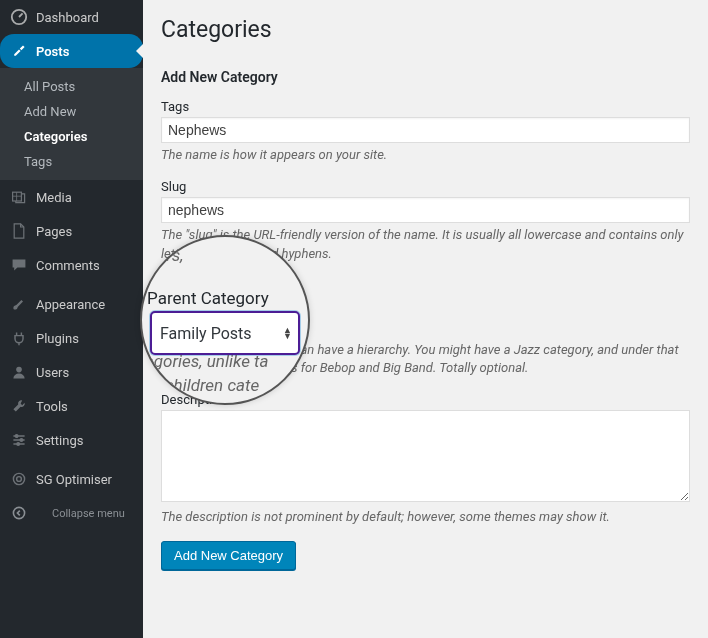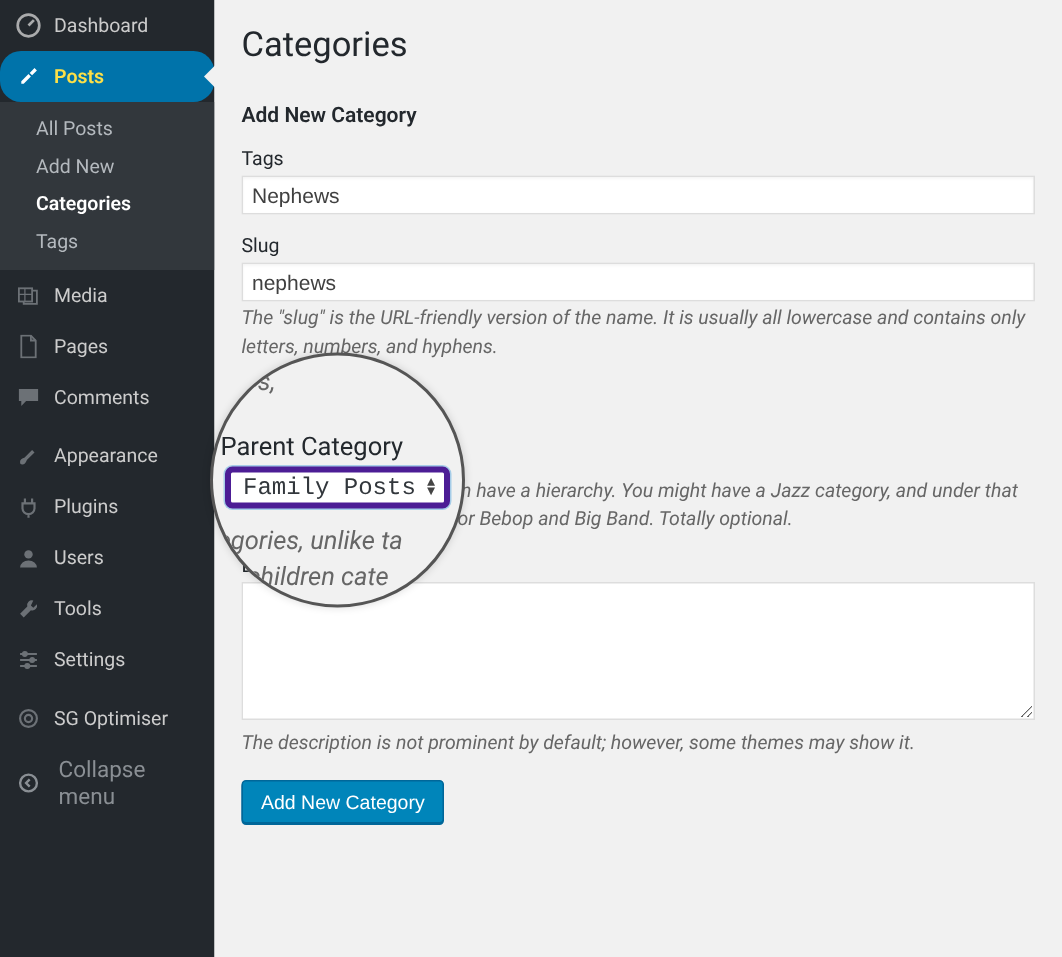--- a/index.html
+++ b/index.html
@@ -42,21 +42,21 @@
     display: flex;
     align-items: center;
     justify-content: center;
     opacity: 0.6;
     flex-shrink: 0;
   }
   .menu-item.top { font-weight: 400; }
   .menu-item.dashboard .micon { opacity: 0.8; }
   .menu-item.current {
     background: #0073aa;
-    color: #fde047;
+    color: #ffffff;
     font-weight: 600;
     position: relative;
   }
   .menu-item.current .micon { opacity: 1; }
   .menu-item.current::after {
     content: "";
     position: absolute;
     right: -1px;
     top: 50%;
     margin-top: -8px;
@@ -75,23 +75,23 @@
   }
   .submenu .sub-item.active {
     color: #fff;
     font-weight: 600;
   }
   .sep { height: 5px; background: transparent; }
   .collapse {
     color: #8a8f94;
     display: flex;
     align-items: center;
-    gap: 12px;
+    gap: 24px;
     padding: 8px 10px;
-    font-size: 15px;
+    font-size: 11px;
     cursor: pointer;
   }
   .collapse .micon { width: 18px; height:18px; display:flex; align-items:center; justify-content:center;}
   
   .main {
     flex: 1;
     padding: 10px 18px;
     background: #f1f1f1;
     position: relative;
   }
@@ -186,32 +186,31 @@
     left: 5px;
     top: 51px;
     font-size: 17px;
     color: #23282d;
   }
   .lens-inner .sel {
     position: absolute;
     left: 8px;
     top: 74px;
     width: 150px;
-    height: 28px;
-    border: 4px solid #4c1d95;
+    height: 44px;
+    border: 2px solid #4c1d95;
     border-radius: 5px;
     background: #fff;
     display: flex;
     align-items: center;
     justify-content: space-between;
     padding: 0 6px 0 8px;
     font-size: 16px;
     color: #32373c;
     box-shadow: 0 0 0 1px #a6cde8;
-    font-family: Liberation Mono, monospace;
   }
   .lens-inner .sel .arrows {
     display: flex; flex-direction: column; line-height: 6px; font-size: 9px; color:#444;
   }
   .lens-inner .gtext.a { left:-48px; top:8px; }
   .lens-inner .gtext.b { left:-22px; top:114px; }
   .lens-inner .gtext.c { left:10px; top:138px; }
   .hidden-under { visibility: hidden; }
 </style>
 </head>
@@ -350,20 +349,21 @@
   </div>
 
   <div class="main">
     <h1 class="page-title">Categories</h1>
 
     <h2 class="section-title">Add New Category</h2>
 
     <div class="field">
       <label class="fl">Tags</label>
       <input type="text" value="Nephews" style="">
+      <p class="desc">The name is how it appears on your site.</p>
     </div>
 
     <div class="field">
       <label class="fl">Slug</label>
       <input type="text" value="nephews" style="">
       <p class="desc">The "slug" is the URL-friendly version of the name. It is usually all lowercase and contains only letters, numbers, and hyphens.</p>
     </div>
 
     <div class="field parent-field">
       <label class="fl hidden-under">Parent Category</label>

